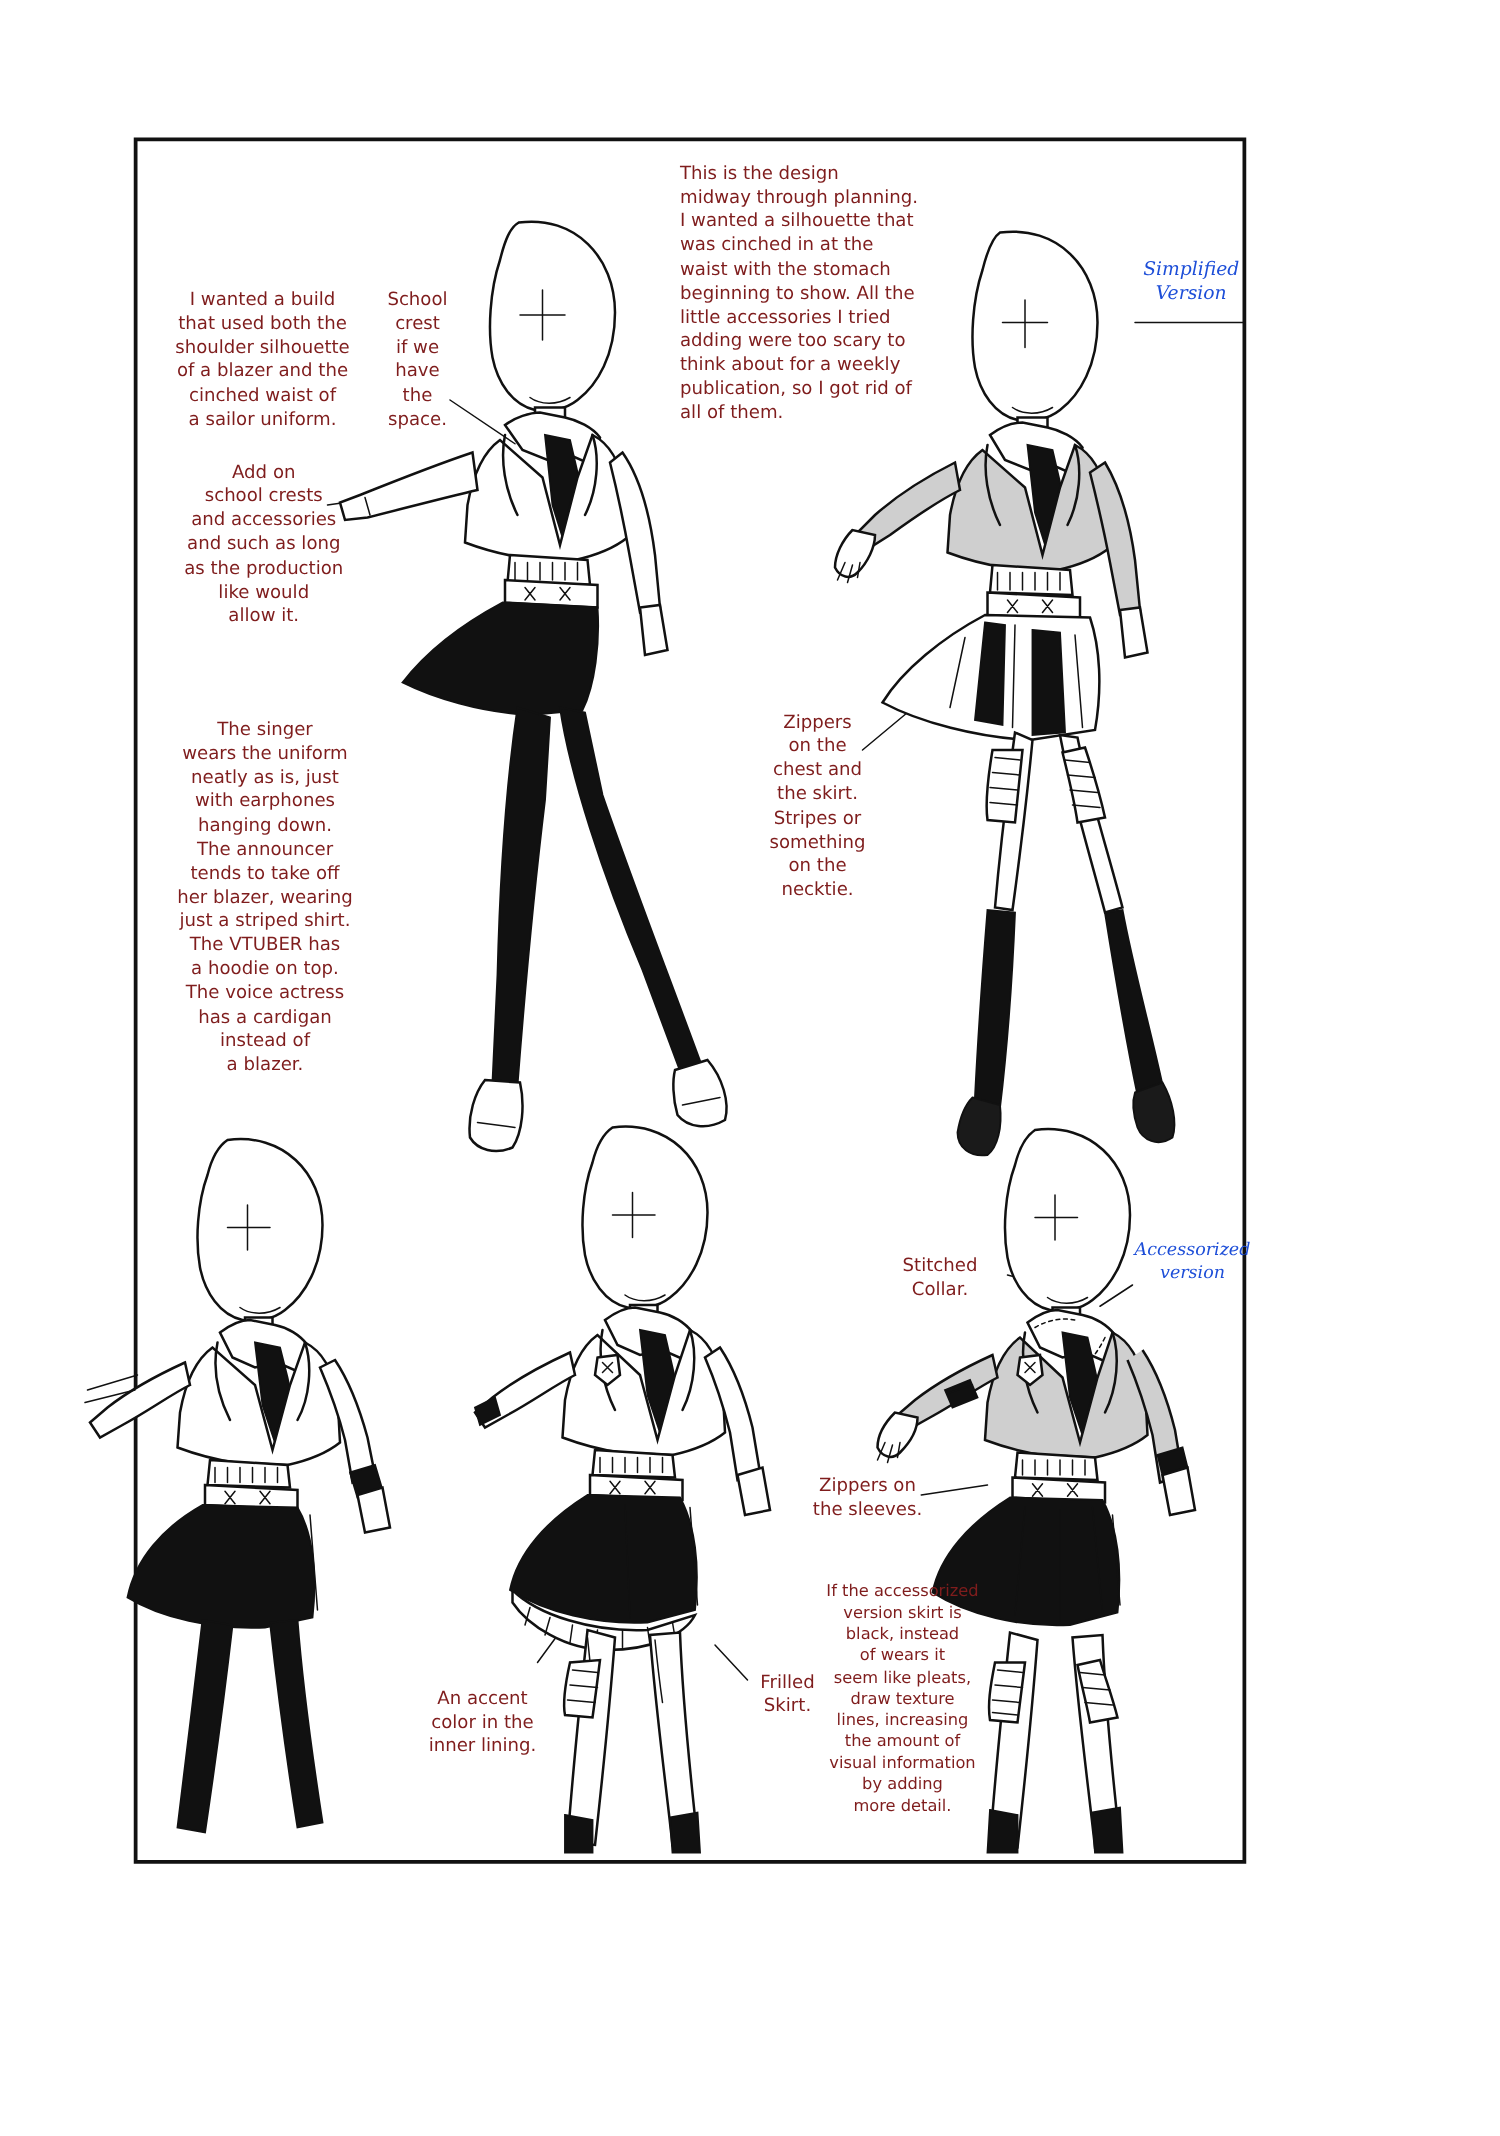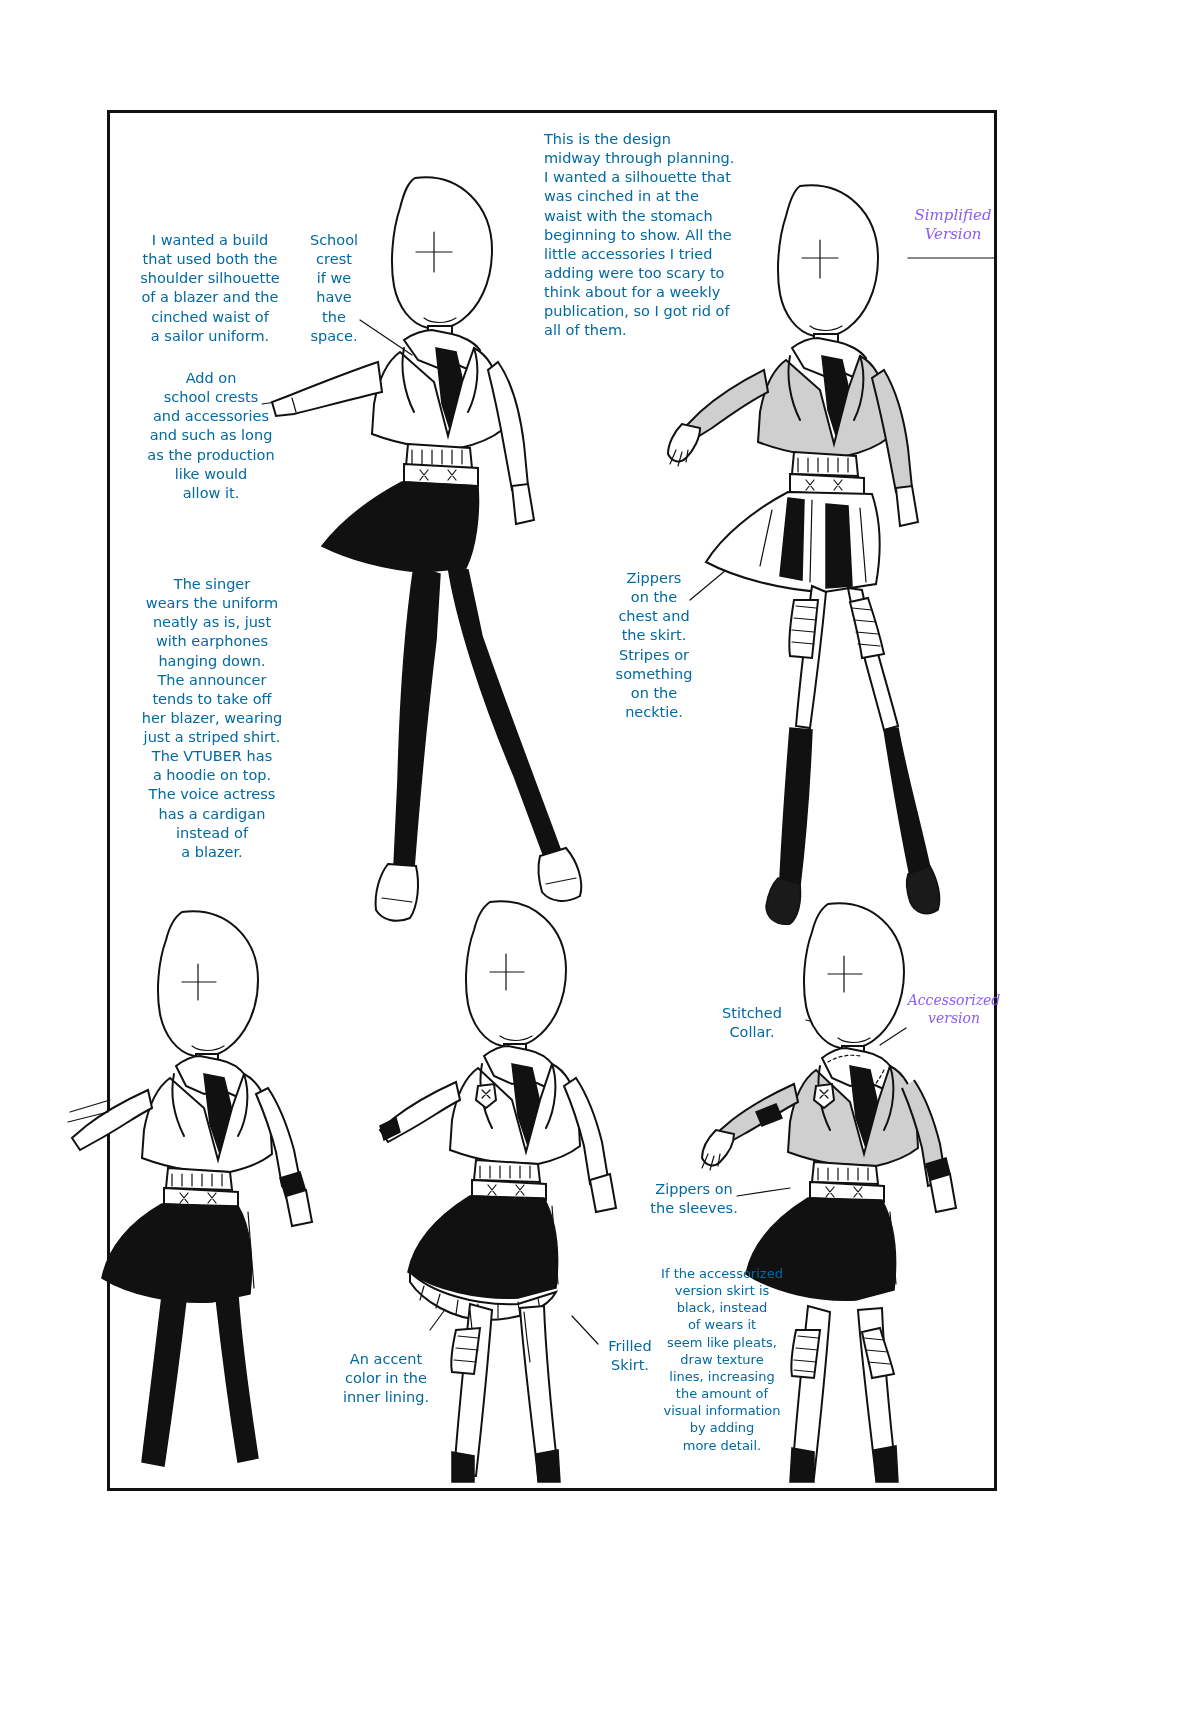--- a/index.html
+++ b/index.html
@@ -30,32 +30,32 @@
     position: absolute;
     left: 0; top: 0;
     width: 1200px; height: 1709px;
   }
   
   .note {
     position: absolute;
     font-family: "DejaVu Sans", sans-serif;
     font-size: 14.5px;
     line-height: 1.32;
-    color: #0369a1;
+    color: #7f1d1d;
     text-align: center;
     white-space: pre-line;
   }
   .note.left { text-align: left; }
   .handwrite {
     position: absolute;
     font-family: "DejaVu Serif", serif;
     font-style: italic;
     font-size: 15px;
     line-height: 1.25;
-    color: #8b5cf6;
+    color: #1d4ed8;
     text-align: center;
     white-space: pre-line;
   }
   svg { display: block; overflow: visible; }
   .ln { fill: none; stroke: #111111; stroke-width: 2; stroke-linejoin: round; stroke-linecap: round; }
   .ln-thin { fill: none; stroke: #111111; stroke-width: 1.2; stroke-linecap: round; }
   .fill-white { fill: #ffffff; stroke: #111111; stroke-width: 2; }
   .fill-black { fill: #111111; stroke: #111111; stroke-width: 1.5; }
   .fill-dark { fill: #1a1a1a; stroke: #111111; stroke-width: 1.5; }
 </style>

